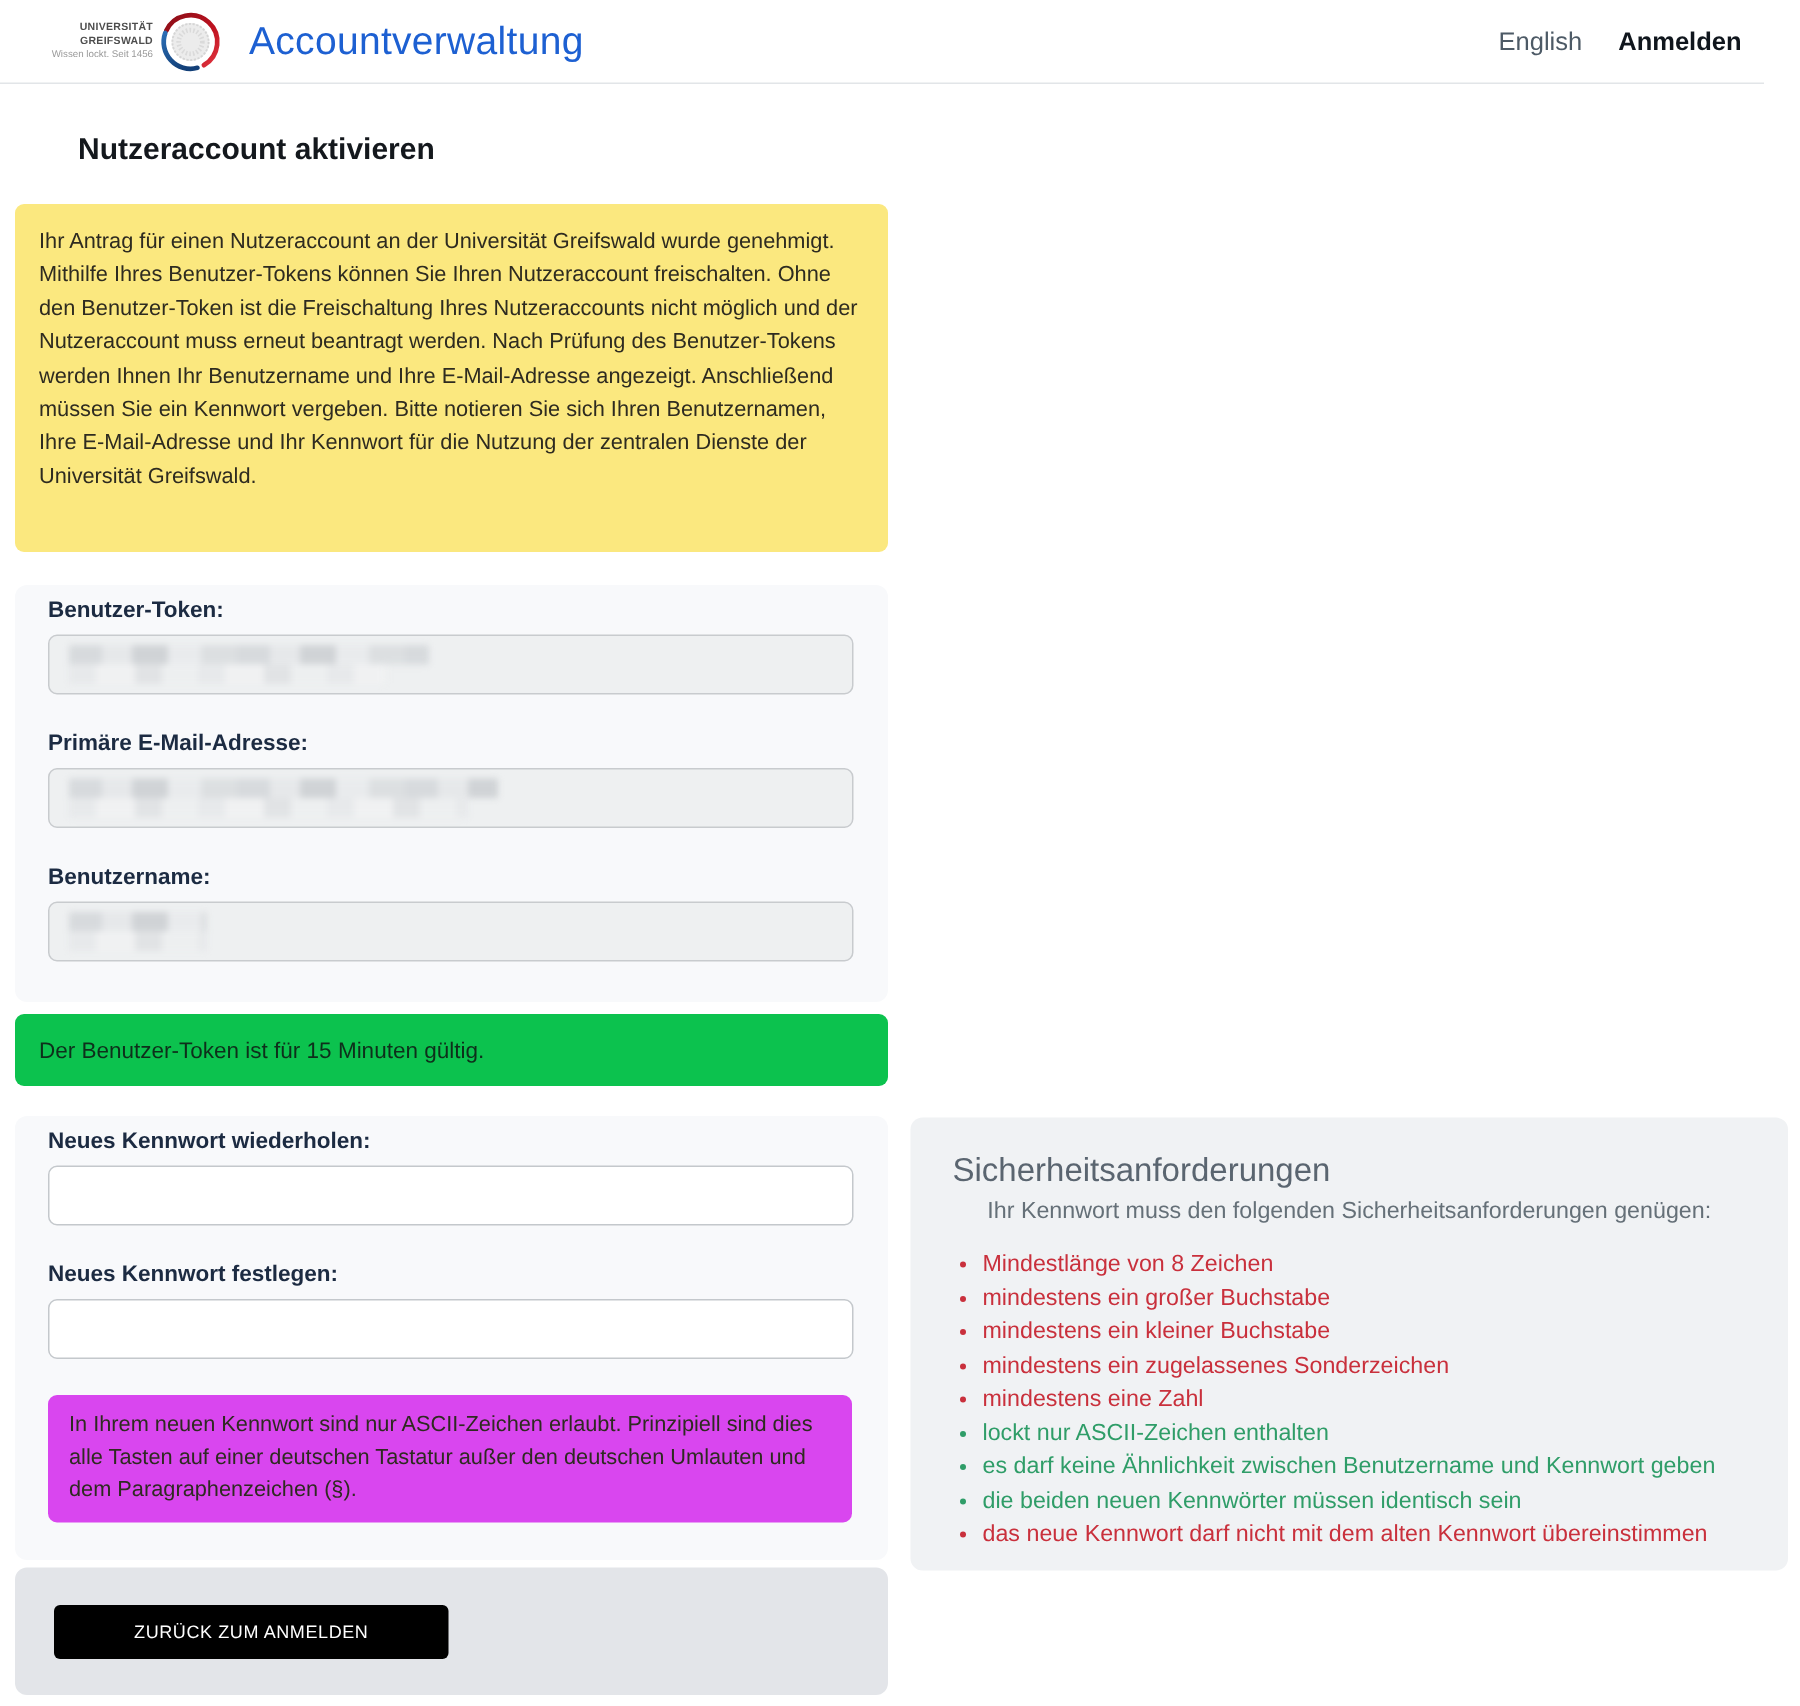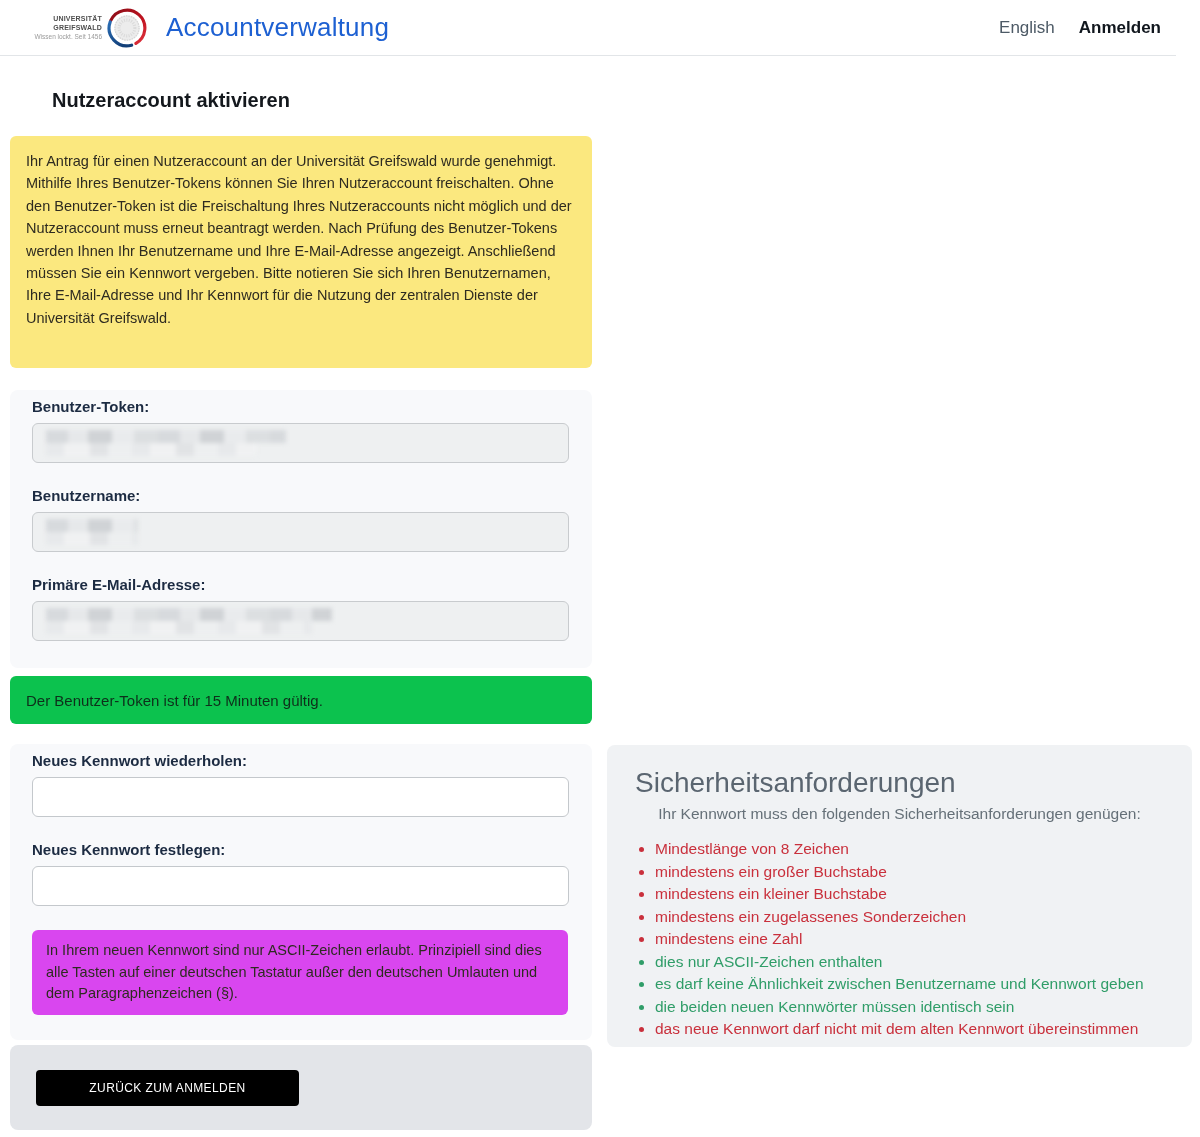--- a/index.html
+++ b/index.html
@@ -91,21 +91,21 @@
   .btn { border:none; border-radius:4px; cursor:pointer; height:36px; color:#fff;
          font-family:"Liberation Sans", sans-serif; }
   .btn-back { width:263px; background:#000; font-size:12px; letter-spacing:.4px; }
   .btn-activate { width:254px; background:#2952e2; font-size:15px; }
 
   
   .req-panel {
     position:absolute; left:607px; top:745px; width:585px; height:302px;
     background:#f0f2f4; border-radius:8px; padding:22px 28px;
   }
-  .req-title { font-size:28px; font-weight:500; color:#5a6570; }
+  .req-title { font-size:22px; font-weight:500; color:#5a6570; }
   .req-subtitle { font-size:15.5px; color:#657078; margin-top:6px;text-align:center; }
   .req-list { margin:15px 0 0 0; padding-left:20px; list-style:disc; }
   .req-list li { font-size:15.5px; line-height:22.5px; }
   .req-unmet { color:#c9303c; }
   .req-met { color:#2f9d68; }
 </style>
 </head>
 <body>
 
 <div class="header">
@@ -148,32 +148,32 @@
   <div class="field">
     <label class="field-label">Benutzer-Token:</label>
     <div class="input-box input-disabled">
       <div class="redact blob-token">
         <div class="rrow r1"></div>
           <div class="rrow r2"></div>
       </div>
     </div>
   </div>
   <div class="field">
+    <label class="field-label">Primäre E-Mail-Adresse:</label>
+    <div class="input-box input-disabled">
+      <div class="redact blob-email">
+        <div class="rrow r1"></div>
+          <div class="rrow r2"></div>
+      </div>
+    </div>
+  </div>
+  <div class="field">
     <label class="field-label">Benutzername:</label>
     <div class="input-box input-disabled">
       <div class="redact blob-user">
-        <div class="rrow r1"></div>
-          <div class="rrow r2"></div>
-      </div>
-    </div>
-  </div>
-  <div class="field">
-    <label class="field-label">Primäre E-Mail-Adresse:</label>
-    <div class="input-box input-disabled">
-      <div class="redact blob-email">
         <div class="rrow r1"></div>
           <div class="rrow r2"></div>
       </div>
     </div>
   </div>
 </div>
 
 <div class="alert-green">Der Benutzer-Token ist für 15 Minuten gültig.</div>
 
 <div class="section section-password">
@@ -194,18 +194,18 @@
 
 <div class="req-panel">
   <div class="req-title">Sicherheitsanforderungen</div>
   <div class="req-subtitle">Ihr Kennwort muss den folgenden Sicherheitsanforderungen genügen:</div>
   <ul class="req-list">
     <li class="req-unmet">Mindestlänge von 8 Zeichen</li>
     <li class="req-unmet">mindestens ein großer Buchstabe</li>
     <li class="req-unmet">mindestens ein kleiner Buchstabe</li>
     <li class="req-unmet">mindestens ein zugelassenes Sonderzeichen</li>
     <li class="req-unmet">mindestens eine Zahl</li>
-    <li class="req-met">dies nur ASCII-Zeichen enthalten</li>
+    <li class="req-met">lockt nur ASCII-Zeichen enthalten</li>
     <li class="req-met">es darf keine Ähnlichkeit zwischen Benutzername und Kennwort geben</li>
     <li class="req-met">die beiden neuen Kennwörter müssen identisch sein</li>
     <li class="req-unmet">das neue Kennwort darf nicht mit dem alten Kennwort übereinstimmen</li>
   </ul>
 </div>
 
 </body></html>

